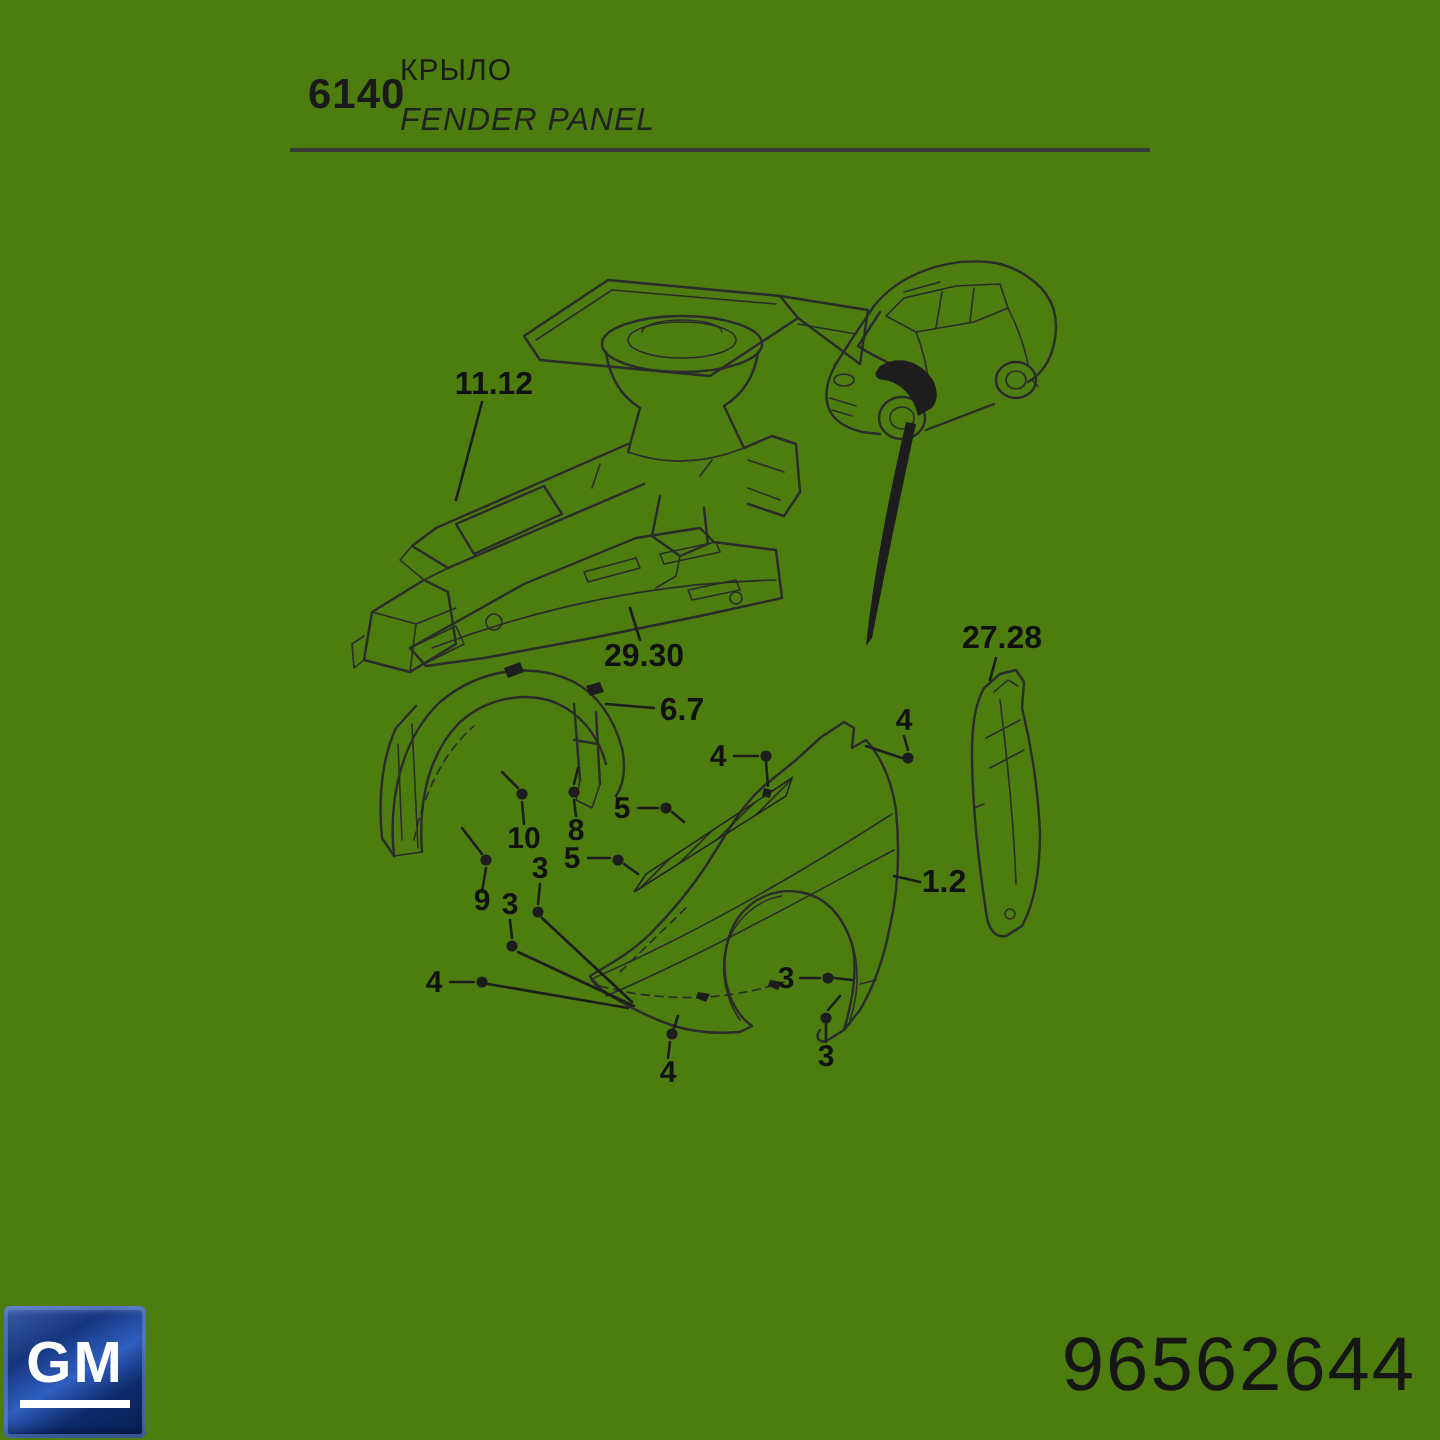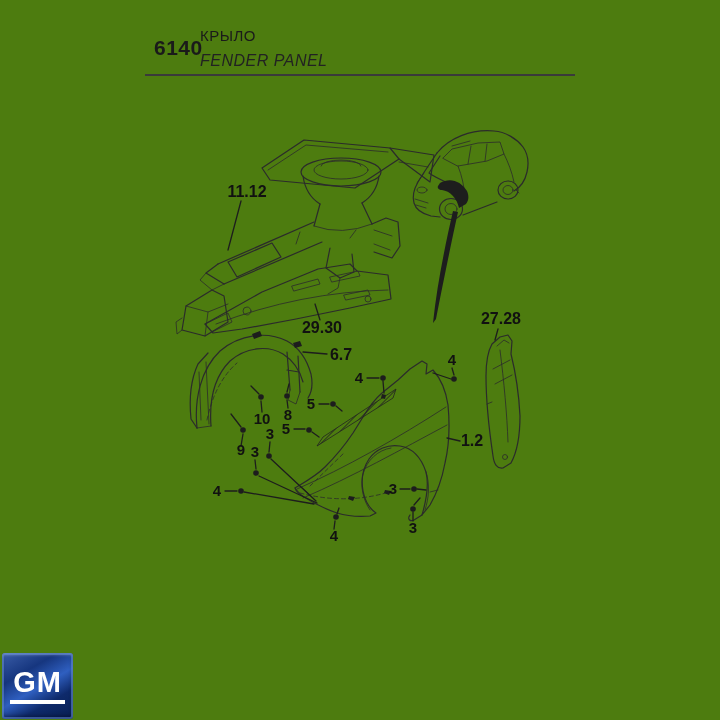--- a/index.html
+++ b/index.html
@@ -229,14 +229,15 @@
         <path class="leader" d="M413,521 L413,512 M414,505 L420,498"></path>
         <circle class="fill-dark" cx="413" cy="509" r="2.8"></circle>
         <text class="callout" x="413" y="533">3</text>
       </g>
     </g>
   </svg>
 
   <div class="gm-logo">
     <span class="gm-text">GM</span>
   </div>
+  <div class="part-number">96562644</div>
 
 </div>
 
 </body></html>

